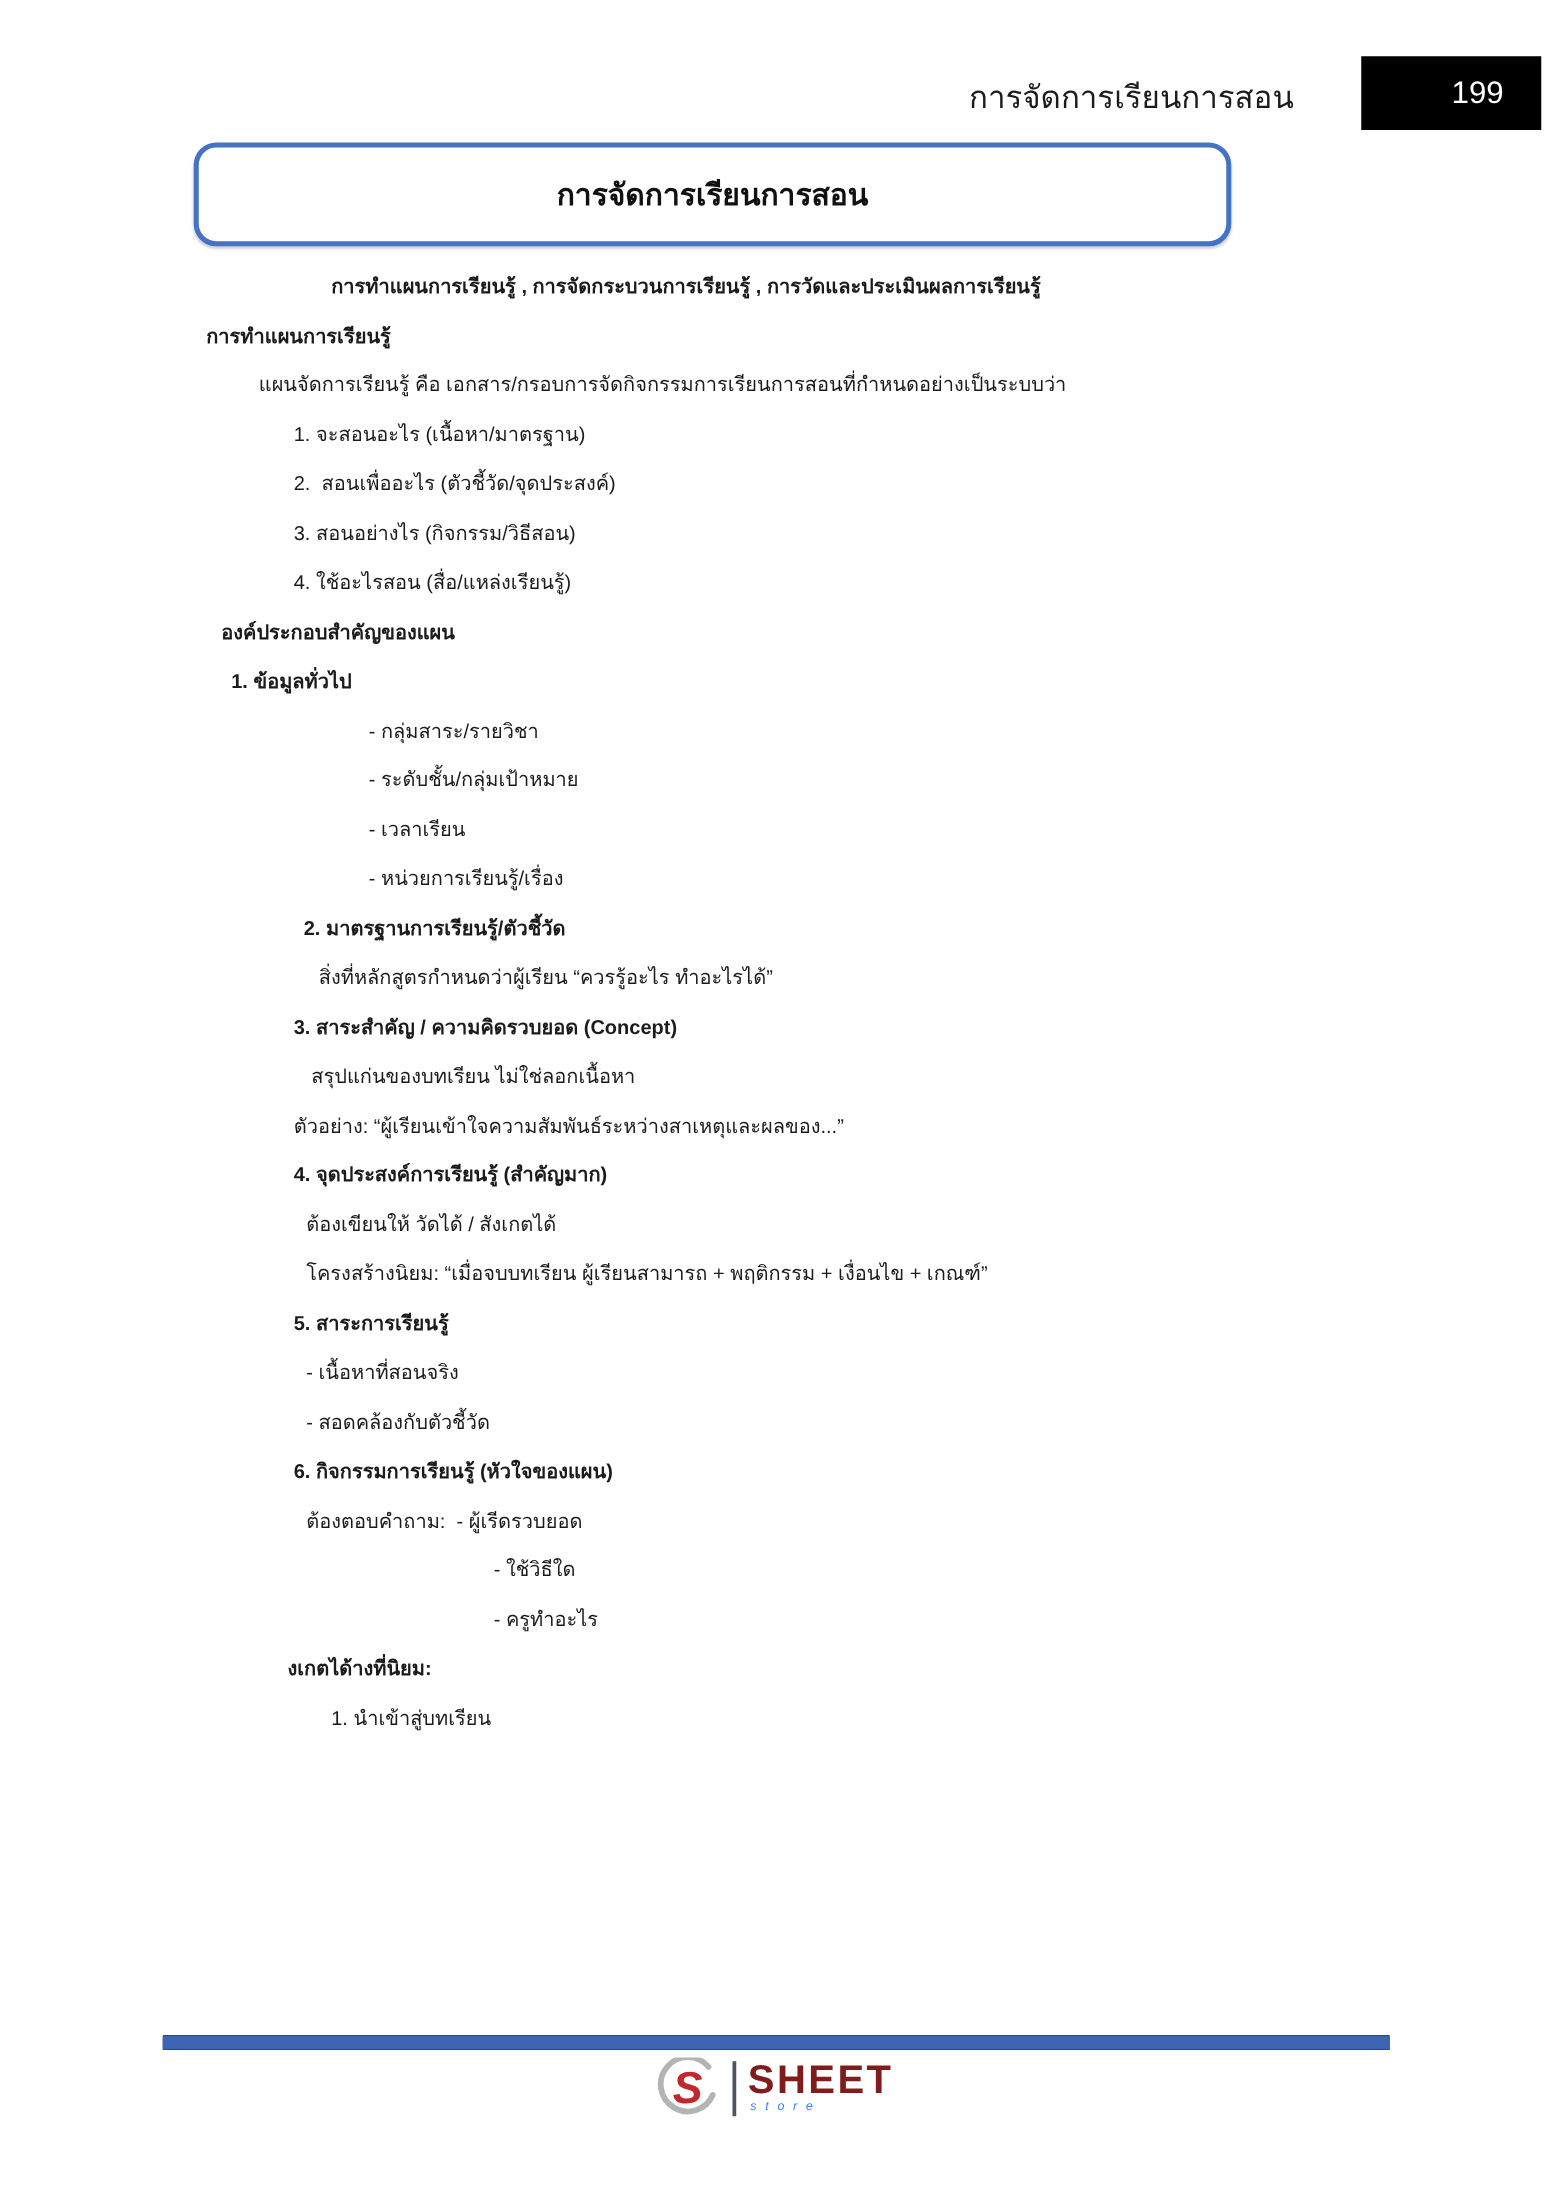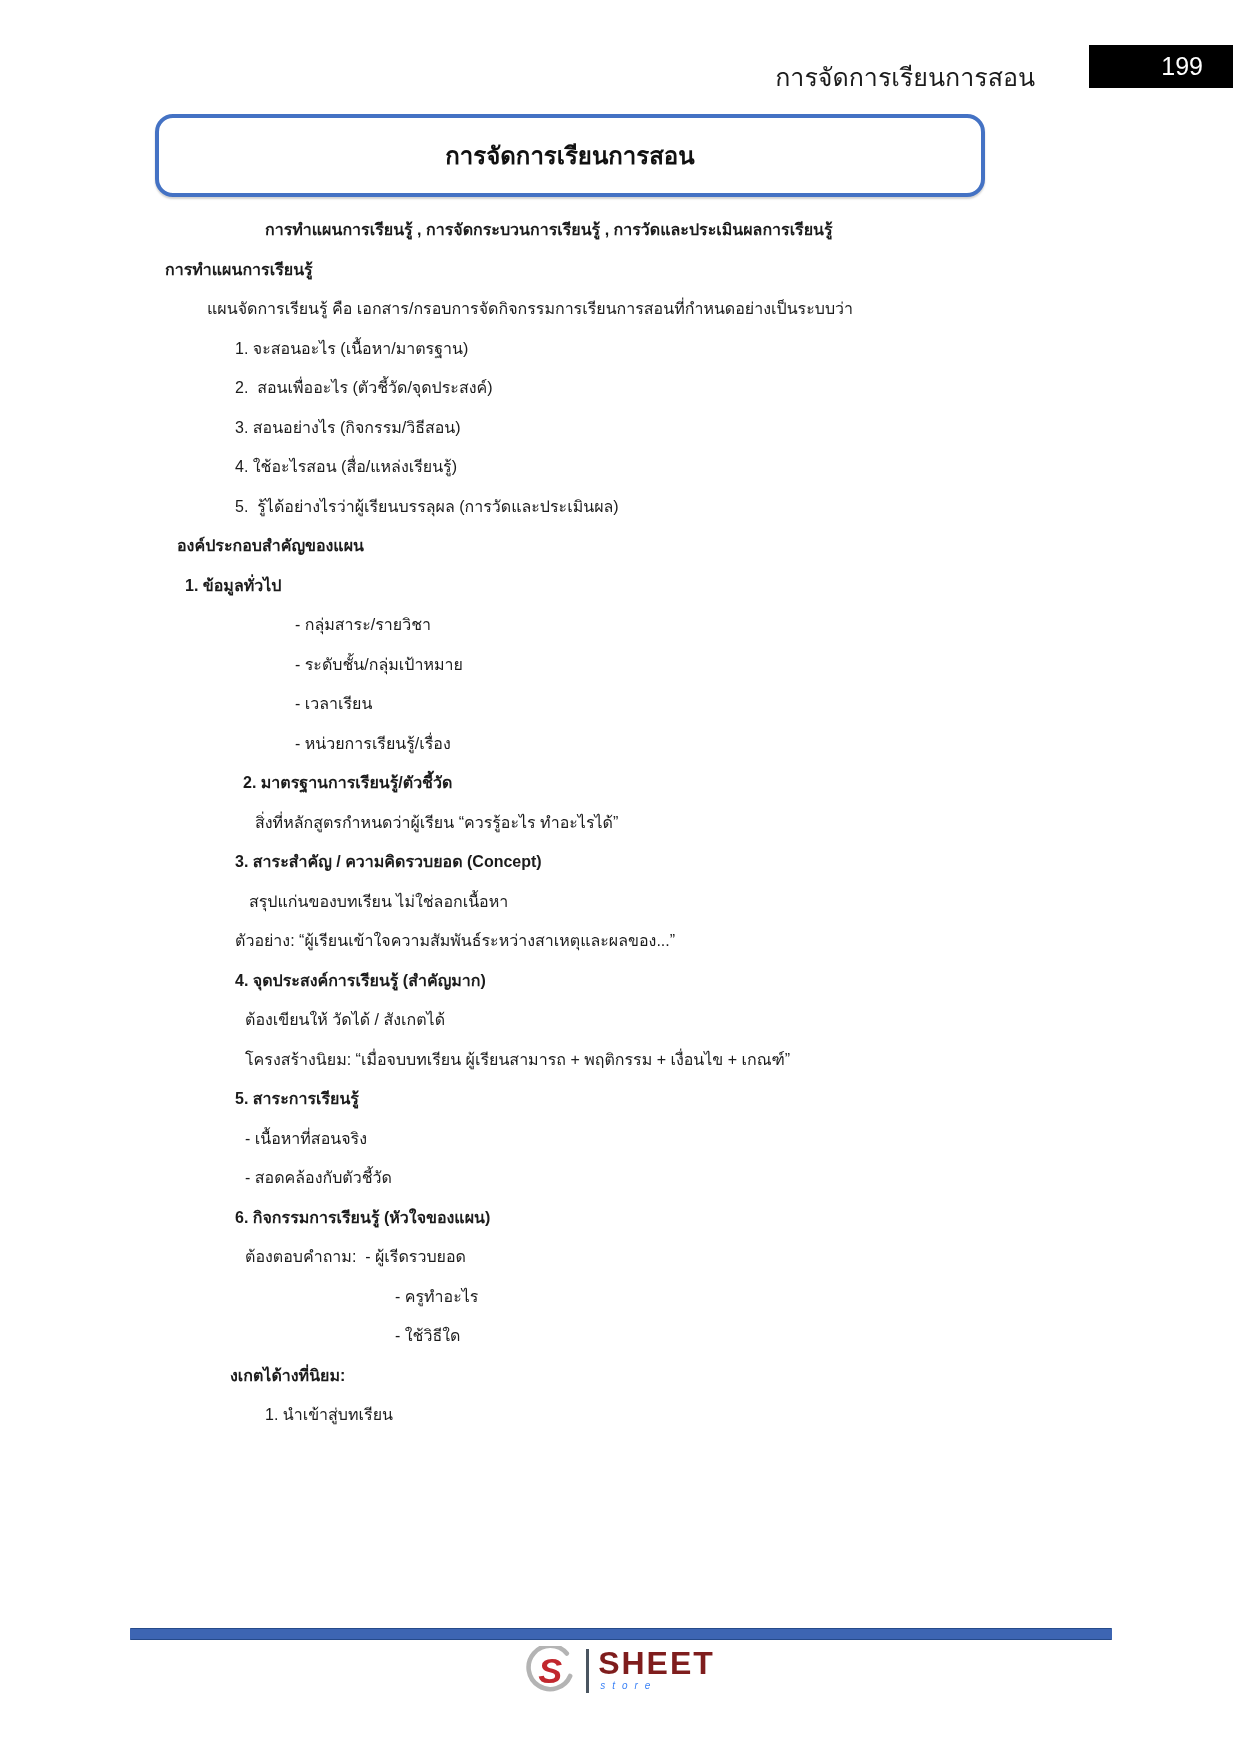--- a/index.html
+++ b/index.html
@@ -23,21 +23,21 @@
   
   .header{
     position:absolute;top:45px;left:0;right:0;height:60px;
   }
   .header-title{
     position:absolute;right:205px;top:12px;
     font-size:25px;color:#1b1b1b;
   }
   .page-num-box{
     position:absolute;right:7px;top:0;
-    width:144px;height:43px;
+    width:144px;height:59px;
     background:#000000;color:#ffffff;
     display:flex;align-items:center;justify-content:flex-end;
     padding-right:30px;font-size:25px;
   }
   
   .title-box{
     position:absolute;top:114px;left:155px;
     width:830px;height:83px;
     border:4.5px solid var(--accent-blue);
     border-radius:18px;
@@ -100,42 +100,41 @@
   </div>
 
   <div class="content">
       <div class="line bold" style="padding-left: 100px;">การทำแผนการเรียนรู้ , การจัดกระบวนการเรียนรู้ , การวัดและประเมินผลการเรียนรู้</div>
       <div class="line bold" style="padding-left: 0px;">การทำแผนการเรียนรู้</div>
       <div class="line" style="padding-left: 42px;">แผนจัดการเรียนรู้ คือ เอกสาร/กรอบการจัดกิจกรรมการเรียนการสอนที่กำหนดอย่างเป็นระบบว่า</div>
       <div class="line" style="padding-left: 70px;">1. จะสอนอะไร (เนื้อหา/มาตรฐาน)</div>
       <div class="line" style="padding-left: 70px;">2.  สอนเพื่ออะไร (ตัวชี้วัด/จุดประสงค์)</div>
       <div class="line" style="padding-left: 70px;">3. สอนอย่างไร (กิจกรรม/วิธีสอน)</div>
       <div class="line" style="padding-left: 70px;">4. ใช้อะไรสอน (สื่อ/แหล่งเรียนรู้)</div>
-      <div class="line" style="padding-left: 70px;">5.  รู้ได้อย่างไรว่าผู้เรียนบรรลุผล (การวัดและประเมินผล)</div>
       <div class="line bold" style="padding-left: 12px;">องค์ประกอบสำคัญของแผน</div>
       <div class="line bold" style="padding-left: 20px;">1. ข้อมูลทั่วไป</div>
       <div class="line" style="padding-left: 130px;">- กลุ่มสาระ/รายวิชา</div>
       <div class="line" style="padding-left: 130px;">- ระดับชั้น/กลุ่มเป้าหมาย</div>
       <div class="line" style="padding-left: 130px;">- เวลาเรียน</div>
       <div class="line" style="padding-left: 130px;">- หน่วยการเรียนรู้/เรื่อง</div>
       <div class="line bold" style="padding-left: 78px;">2. มาตรฐานการเรียนรู้/ตัวชี้วัด</div>
       <div class="line" style="padding-left: 90px;">สิ่งที่หลักสูตรกำหนดว่าผู้เรียน “ควรรู้อะไร ทำอะไรได้”</div>
       <div class="line bold" style="padding-left: 70px;">3. สาระสำคัญ / ความคิดรวบยอด (Concept)</div>
       <div class="line" style="padding-left: 84px;">สรุปแก่นของบทเรียน ไม่ใช่ลอกเนื้อหา</div>
       <div class="line" style="padding-left: 70px;">ตัวอย่าง: “ผู้เรียนเข้าใจความสัมพันธ์ระหว่างสาเหตุและผลของ...”</div>
       <div class="line bold" style="padding-left: 70px;">4. จุดประสงค์การเรียนรู้ (สำคัญมาก)</div>
       <div class="line" style="padding-left: 80px;">ต้องเขียนให้ วัดได้ / สังเกตได้</div>
       <div class="line" style="padding-left: 80px;">โครงสร้างนิยม: “เมื่อจบบทเรียน ผู้เรียนสามารถ + พฤติกรรม + เงื่อนไข + เกณฑ์”</div>
       <div class="line bold" style="padding-left: 70px;">5. สาระการเรียนรู้</div>
       <div class="line" style="padding-left: 80px;">- เนื้อหาที่สอนจริง</div>
       <div class="line" style="padding-left: 80px;">- สอดคล้องกับตัวชี้วัด</div>
       <div class="line bold" style="padding-left: 70px;">6. กิจกรรมการเรียนรู้ (หัวใจของแผน)</div>
       <div class="line" style="padding-left: 80px;">ต้องตอบคำถาม:  - ผู้เรีดรวบยอด</div>
+      <div class="line" style="padding-left: 230px;">- ใช้วิธีใด</div>
       <div class="line" style="padding-left: 230px;">- ครูทำอะไร</div>
-      <div class="line" style="padding-left: 230px;">- ใช้วิธีใด</div>
       <div class="line bold" style="padding-left: 65px;">งเกตได้างที่นิยม:</div>
       <div class="line" style="padding-left: 100px;">1. นำเข้าสู่บทเรียน</div>
     </div>
 
   <div class="footer-bar"></div>
 
   <div class="footer-logo">
     <svg class="logo-icon" viewBox="0 0 60 60" xmlns="http://www.w3.org/2000/svg">
       <path d="M49,9 A26,26 0 1 0 53,36" fill="none" stroke="#b4b4b4" stroke-width="5.5" stroke-linecap="round"></path>
       <text x="29" y="44" text-anchor="middle" font-family="Liberation Sans, DejaVu Sans, sans-serif" font-size="43" font-weight="bold" font-style="italic" fill="#C1272D">S</text>

